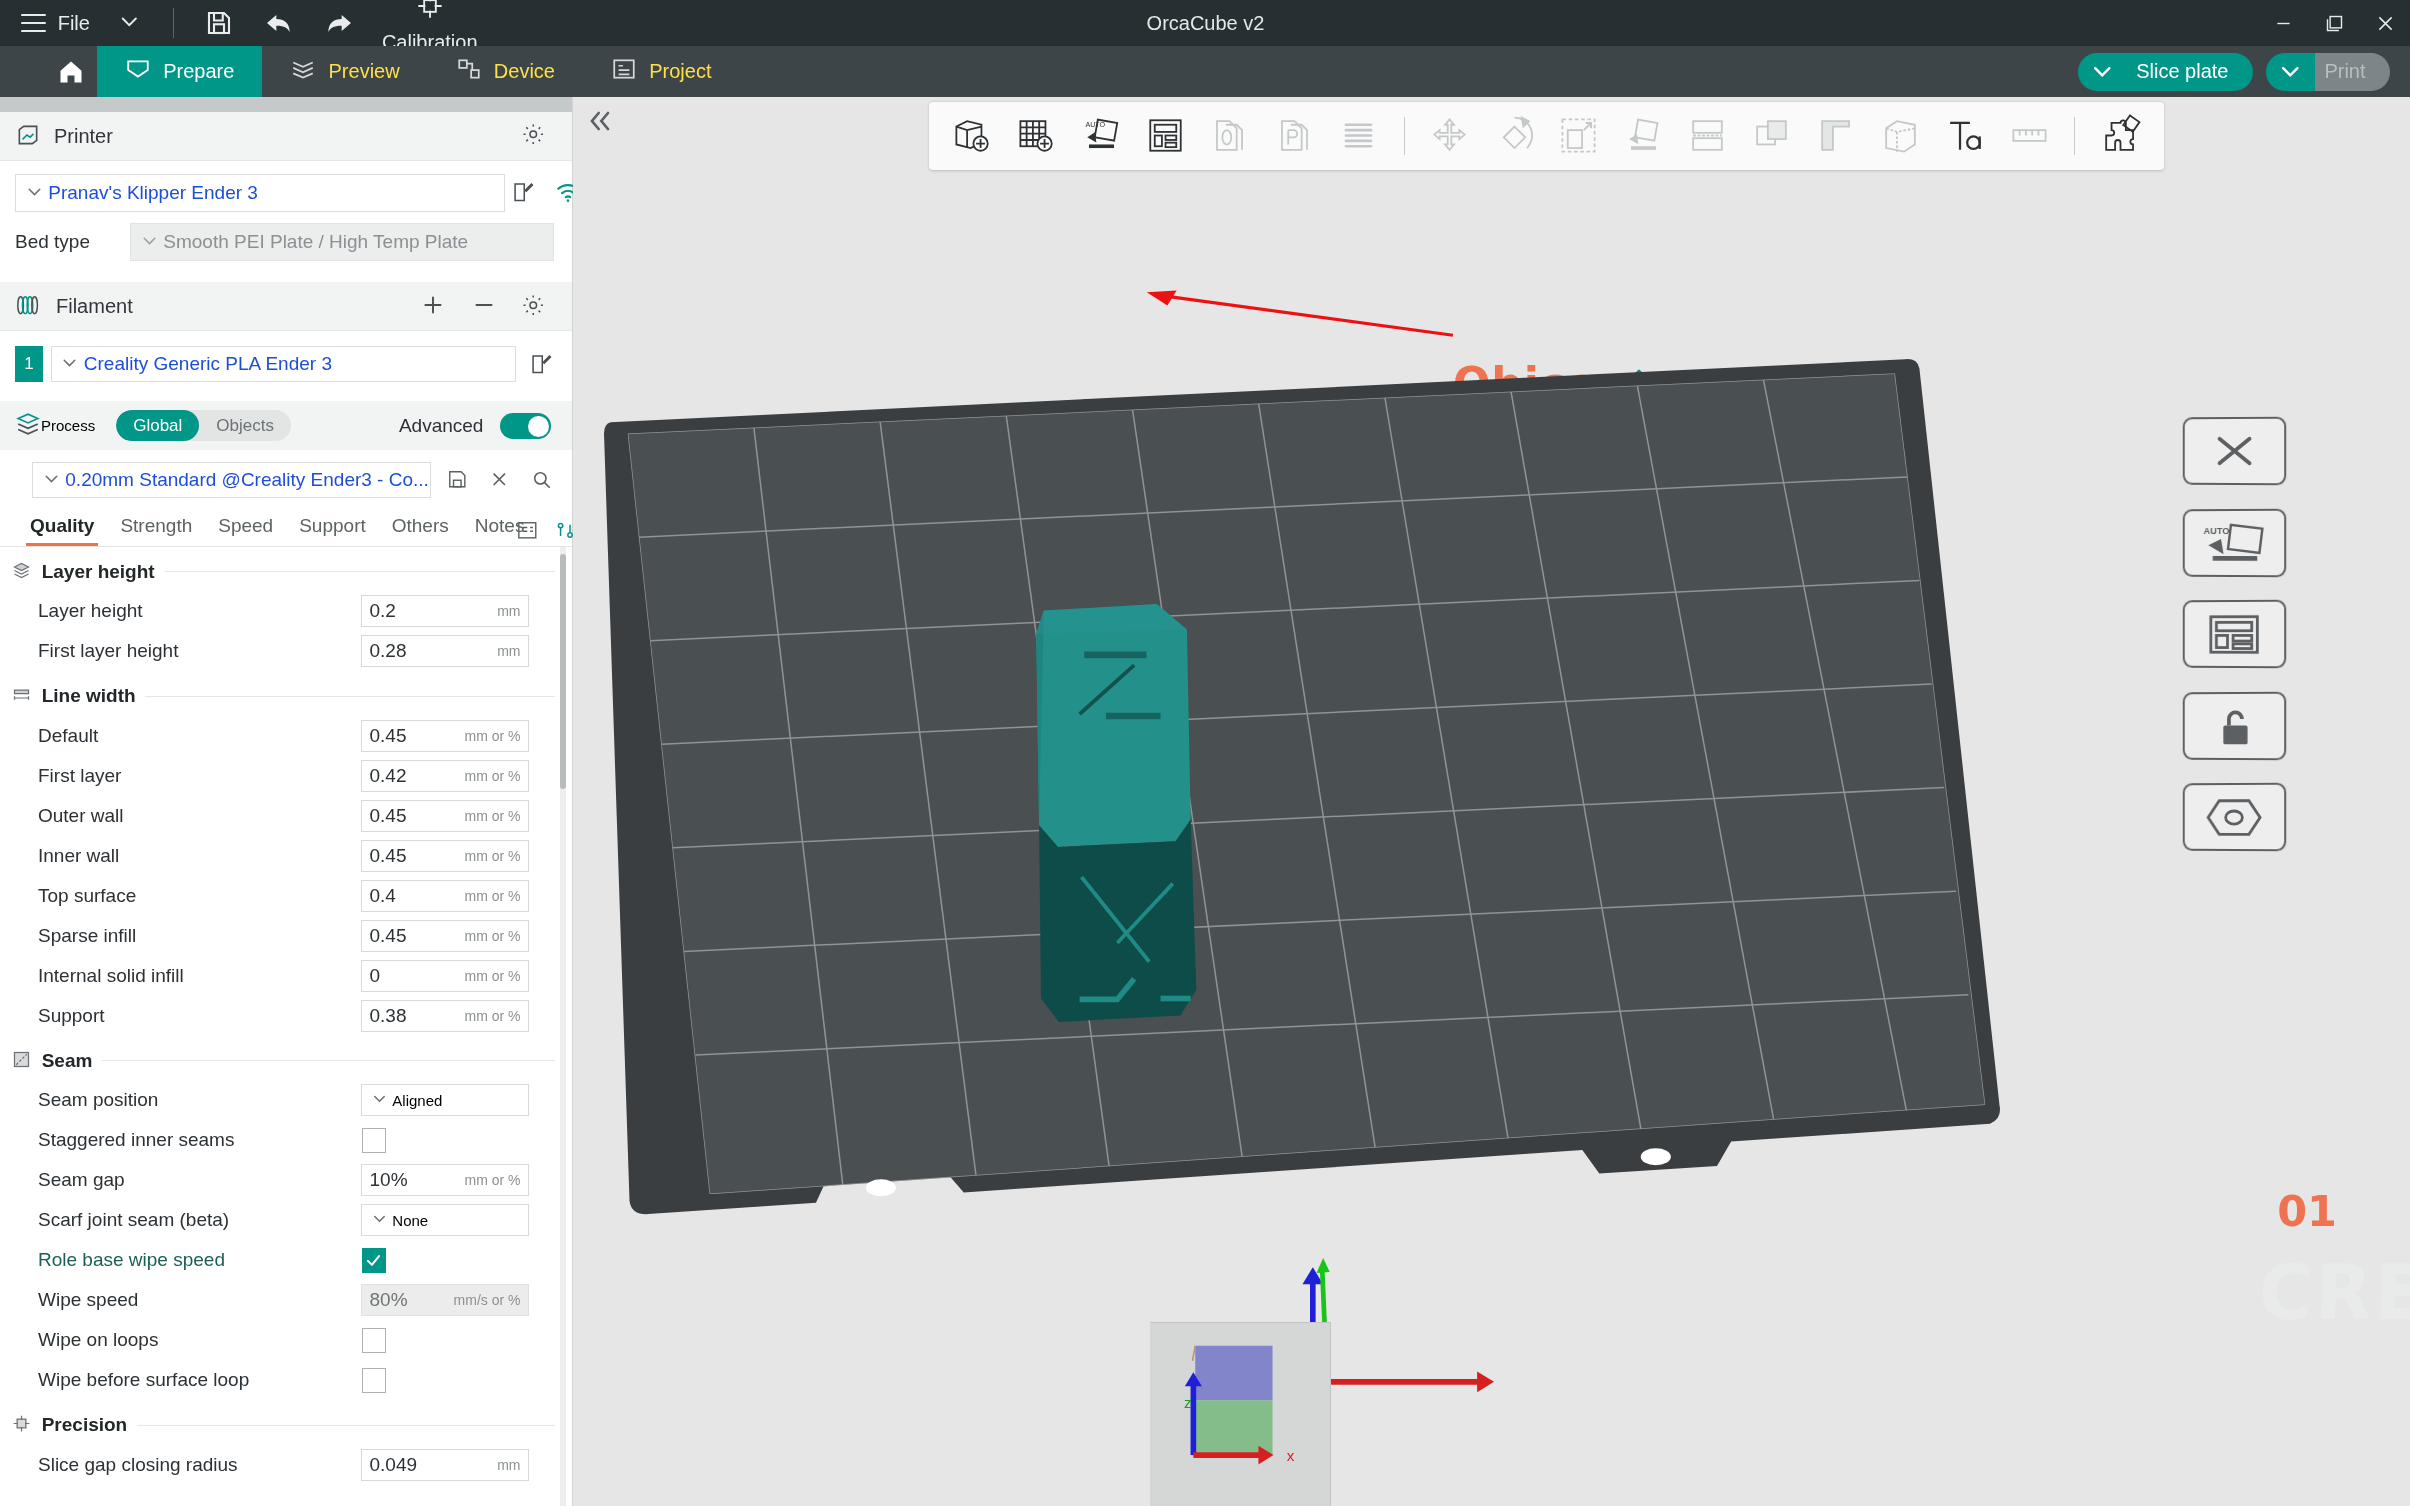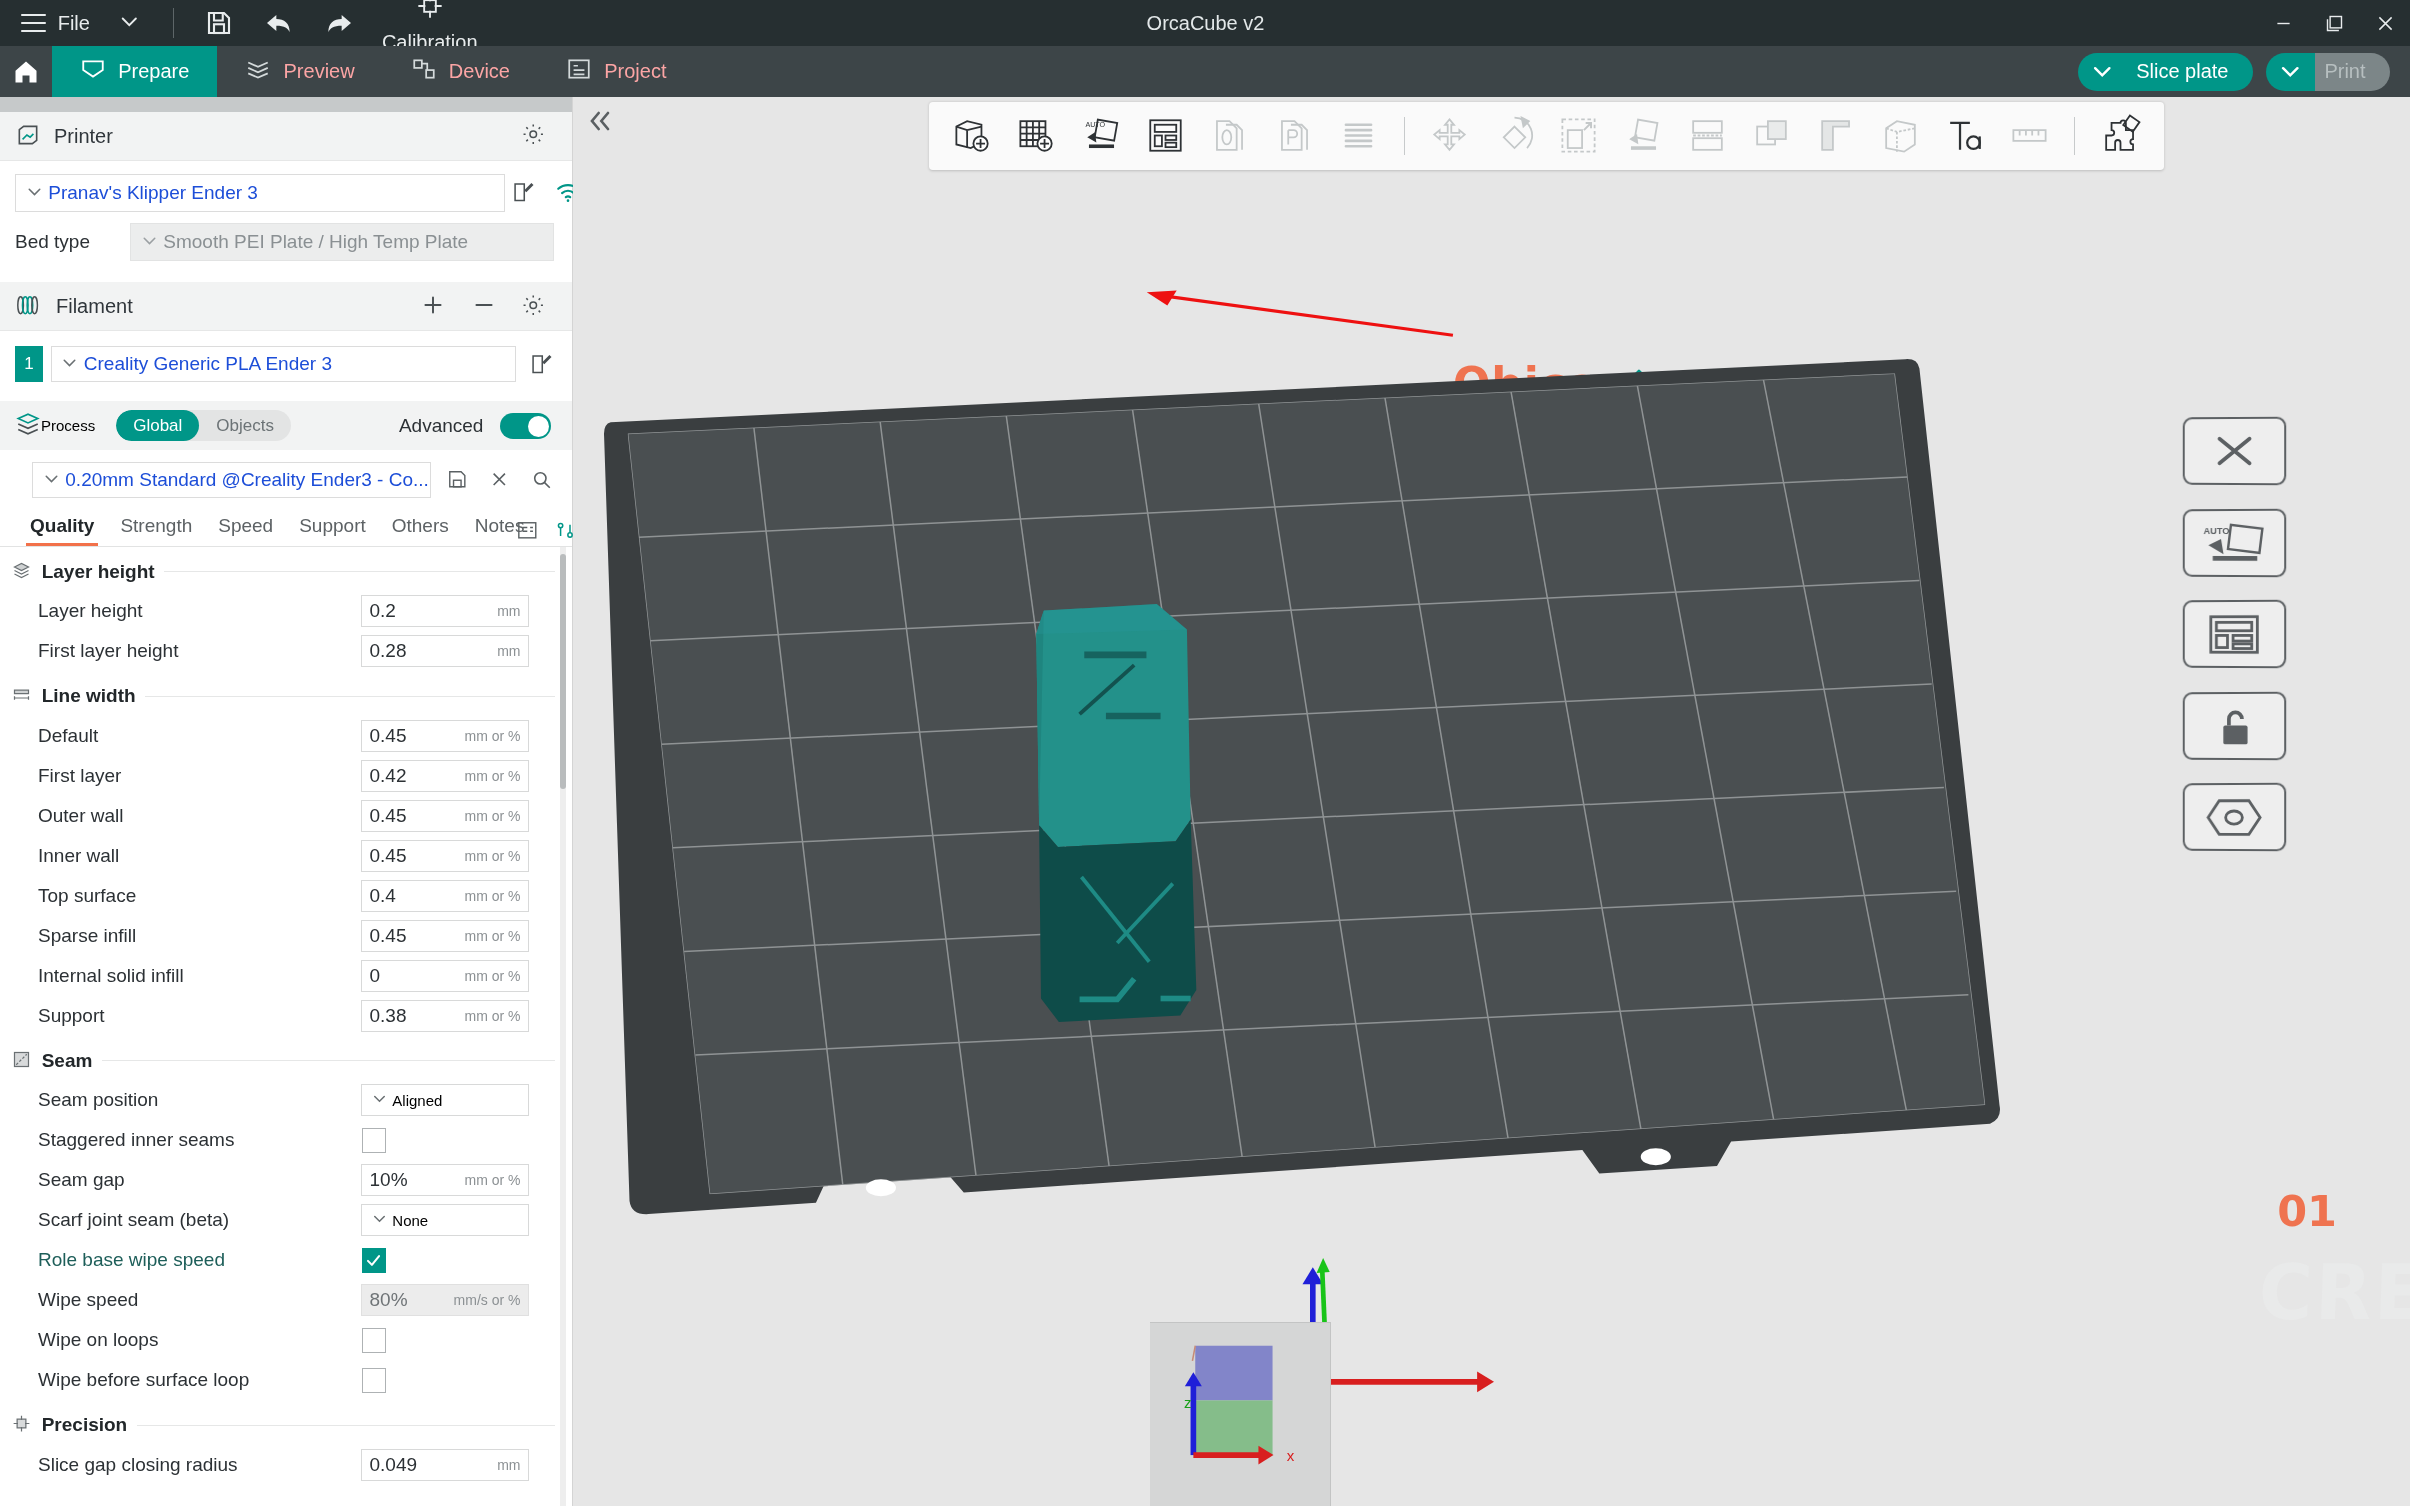--- a/index.html
+++ b/index.html
@@ -28,26 +28,26 @@
   .tb-title {
     position: absolute; left: 0; width: 2411px; text-align: center;
     font-size: 20px; color: #e3e8e9; pointer-events: none;
   }
   .tb-winbtns { position: absolute; right: 0; top: 0; height: 46px; display: flex; align-items: center; }
   .winbtn { width: 51px; height: 46px; display: flex; align-items: center; justify-content: center; }
 
   
   .tabbar {
     position: absolute; top: 46px; left: 0; width: 2411px; height: 51px;
-    background: #3d4548; display: flex; align-items: stretch;
+    background: #3d4548; display: flex; align-items: stretch; padding-left: 45px;
   }
   .tab-home { width: 52px; display: flex; align-items: center; justify-content: center; }
   .tab {
     display: flex; align-items: center; gap: 12.2px;
-    padding: 0 28px; color: #fca5a5; font-size: 20px;
+    padding: 0 28px; color: #fde047; font-size: 20px;
     min-width: 94px; justify-content: center;
   }
   .tab.active { background: #009688; color: #ffffff; }
   .tab.active .tab-label { color: #fff; }
   .tabbar-right { position: absolute; right: 0; top: 0; height: 51px; display: flex; align-items: center; gap: 13px; padding-right: 21px; }
   .split-btn { display: flex; align-items: center; height: 38px; border-radius: 19px; overflow: hidden; }
   .split-chev { width: 49px; height: 38px; background: #009688; display: flex; align-items: center; justify-content: center; }
   .split-main { height: 38px; background: #009688; color: #fff; font-size: 20px; display: flex; align-items: center; padding: 0 24.5px 0 9.4px; }
   .split-btn.disabled .split-main { background: #7c8688; color: #b7bfc0; }
 

